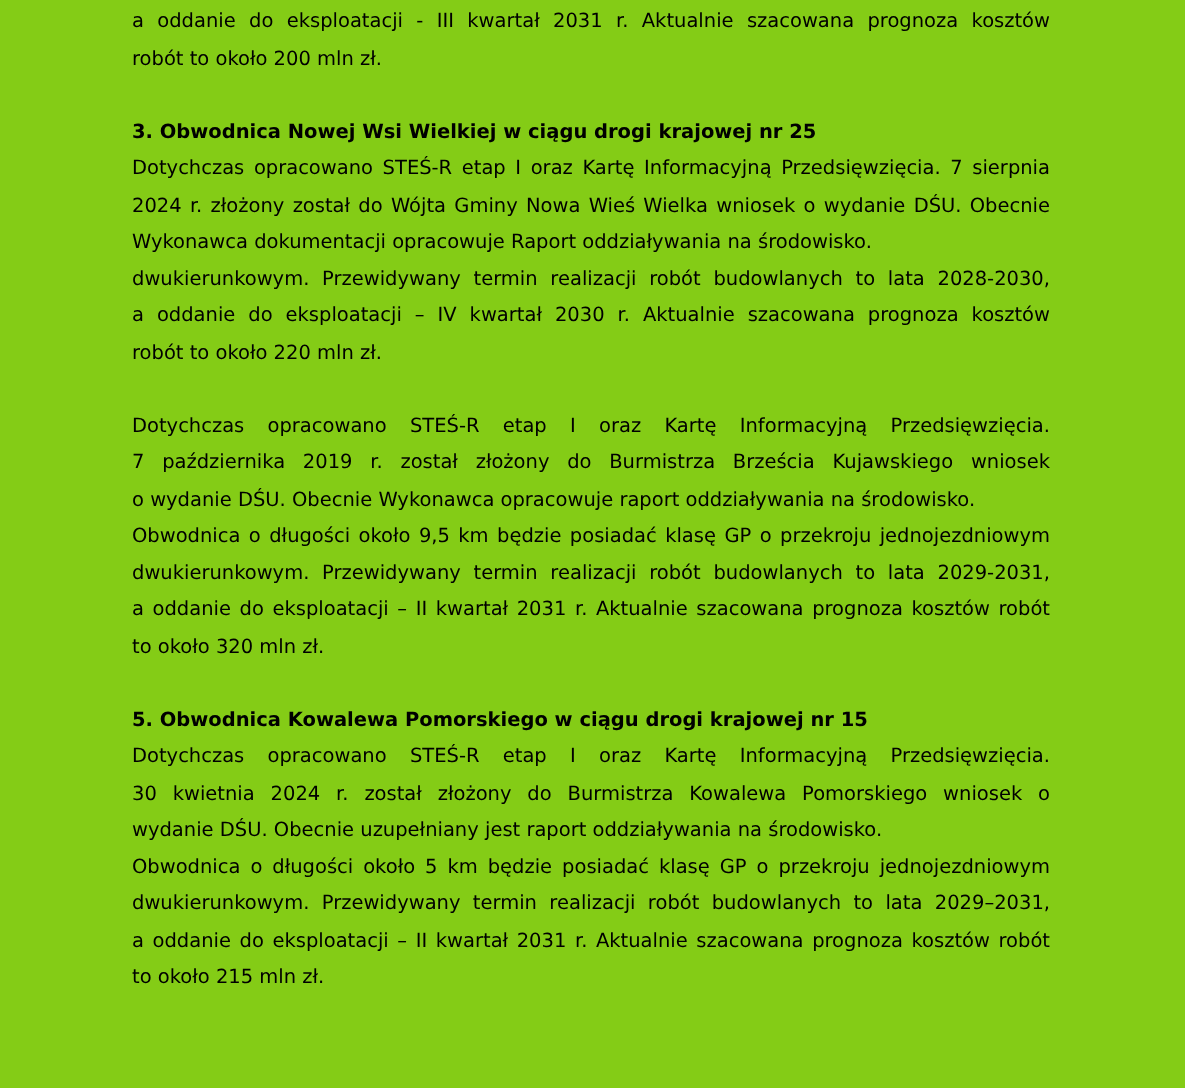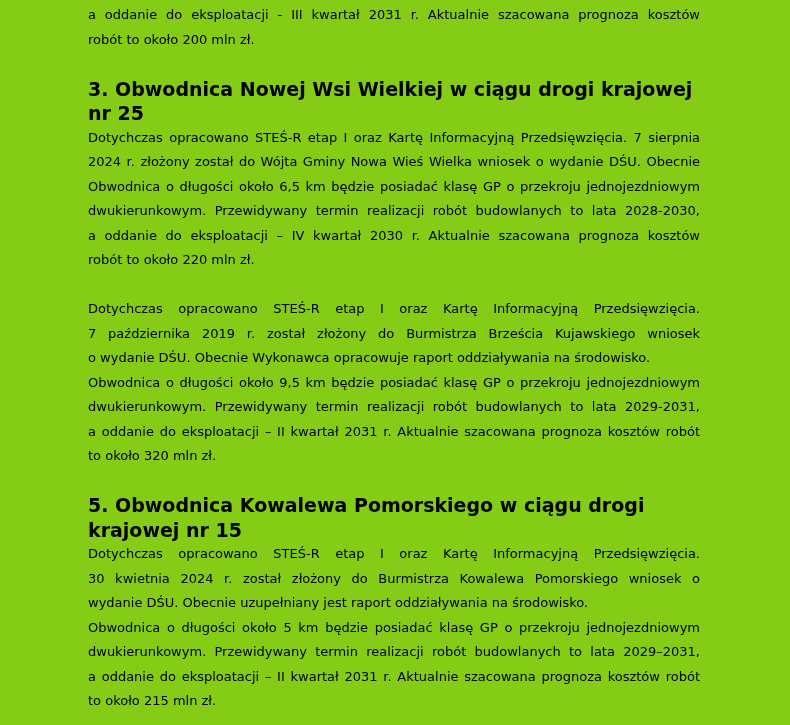--- a/index.html
+++ b/index.html
@@ -27,41 +27,41 @@
   }
   
   .j {
     white-space: normal;
     text-align: justify;
     text-align-last: justify;
   }
   .heading {
     margin: 0;
     padding: 0;
-    font-size: 19px;
+    font-size: 13px;
     font-weight: bold;
     line-height: 24.5px;
   }
   .blank { height: 24.5px; }
 </style>
 </head>
 <body>
 
 <div class="page">
   <div class="content">
 
     <p class="line j">a oddanie do eksploatacji - III kwartał 2031 r. Aktualnie szacowana prognoza kosztów</p>
     <p class="line">robót to około 200 mln zł.</p>
 
     <div class="blank"></div>
 
     <h2 class="heading">3. Obwodnica Nowej Wsi Wielkiej w ciągu drogi krajowej nr 25</h2>
     <p class="line j">Dotychczas opracowano STEŚ-R etap I oraz Kartę Informacyjną Przedsięwzięcia.  7 sierpnia</p>
     <p class="line j">2024 r. złożony został do Wójta Gminy Nowa Wieś Wielka wniosek o wydanie DŚU. Obecnie</p>
-    <p class="line j">Obwodnica o długości około 6,5 km będzie posiadać klasę GP o przekroju jednojezdniowym</p>
+    <p class="line">Wykonawca dokumentacji opracowuje Raport oddziaływania na środowisko.</p>
     <p class="line j">dwukierunkowym. Przewidywany termin realizacji robót budowlanych to lata 2028-2030,</p>
     <p class="line j">a oddanie do eksploatacji – IV kwartał 2030 r. Aktualnie szacowana prognoza kosztów</p>
     <p class="line">robót to około 220 mln zł.</p>
 
     <div class="blank"></div>
 
     <p class="line j">Dotychczas opracowano STEŚ-R etap I oraz Kartę Informacyjną Przedsięwzięcia.</p>
     <p class="line j">7 października 2019 r. został złożony do Burmistrza Brześcia Kujawskiego wniosek</p>
     <p class="line">o wydanie DŚU. Obecnie Wykonawca opracowuje raport oddziaływania na środowisko.</p>
     <p class="line j">Obwodnica o długości około 9,5 km będzie posiadać klasę GP o przekroju jednojezdniowym</p>

